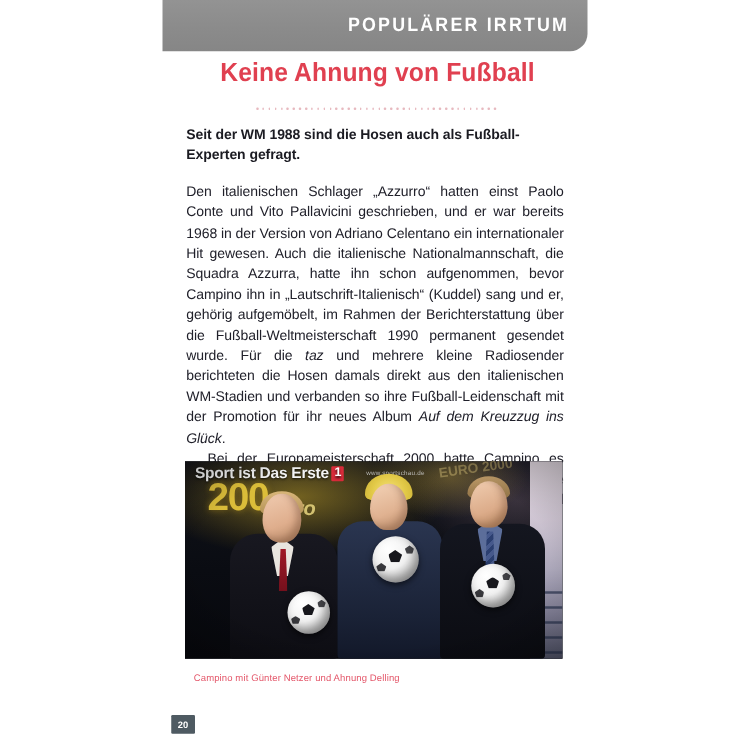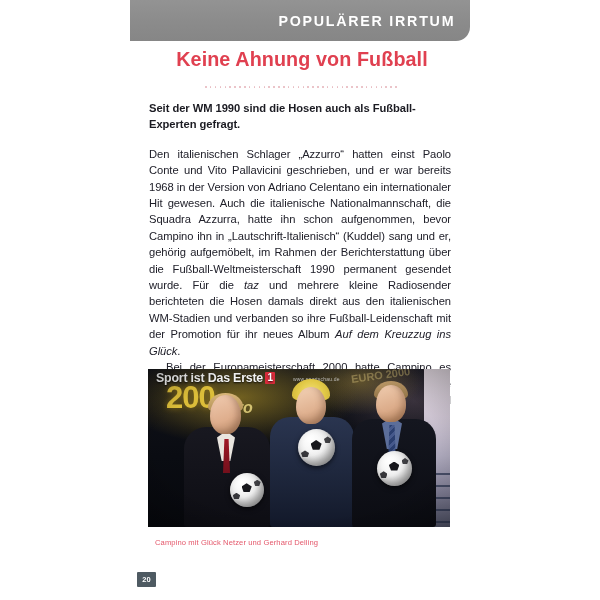--- a/index.html
+++ b/index.html
@@ -444,21 +444,21 @@
       <i></i>
       <i></i>
       <i></i>
       <i></i>
       <i></i>
       <i></i>
       <i></i>
   </div>
 
   <div class="column">
-    <p class="lede">Seit der WM 1990 sind die Hosen auch als Fußball-Experten gefragt.</p>
+    <p class="lede">Seit der WM 1988 sind die Hosen auch als Fußball-Experten gefragt.</p>
     <p class="para">Den italienischen Schlager „Azzurro“ hatten einst Paolo Conte und Vito Pallavicini geschrieben, und er war bereits 1968 in der Version von Adriano Celentano ein internationaler Hit gewesen. Auch die italienische Nationalmannschaft, die Squadra Azzurra, hatte ihn schon aufgenommen, bevor Campino ihn in „Lautschrift-Italienisch“ (Kuddel) sang und er, gehörig aufgemöbelt, im Rahmen der Berichterstattung über die Fußball-Weltmeisterschaft 1990 permanent gesendet wurde. Für die <em>taz</em> und mehrere kleine Radiosender berichteten die Hosen damals direkt aus den italienischen WM-Stadien und verbanden so ihre Fußball-Leidenschaft mit der Promotion für ihr neues Album <em>Auf dem Kreuzzug ins Glück</em>.</p>
     <p class="para">Bei der Europameisterschaft 2000 hatte Campino es dann schon zum ZDF-Co-Moderator gebracht und assistierte dem Duo Günter Netzer und Gerhard Delling. Und 2012 lud der Team-</p>
   </div>
 
   <figure class="photo" style="margin:0">
     <div class="photo-inner"></div>
 
     <div class="backdrop-2000">200</div>
     <div class="backdrop-euro">
       <span>euro</span>
@@ -509,17 +509,17 @@
     <div class="ball ball-b">
         <i></i>
       </div>
     <div class="ball ball-c">
         <i></i>
       </div>
 
     <div class="photo-vignette"></div>
   </figure>
 
-  <figcaption class="caption">Campino mit Glück Netzer und Gerhard Delling</figcaption>
+  <figcaption class="caption">Campino mit Günter Netzer und Ahnung Delling</figcaption>
 
   <div class="folio">20</div>
 
 </div>
 
 </body></html>

